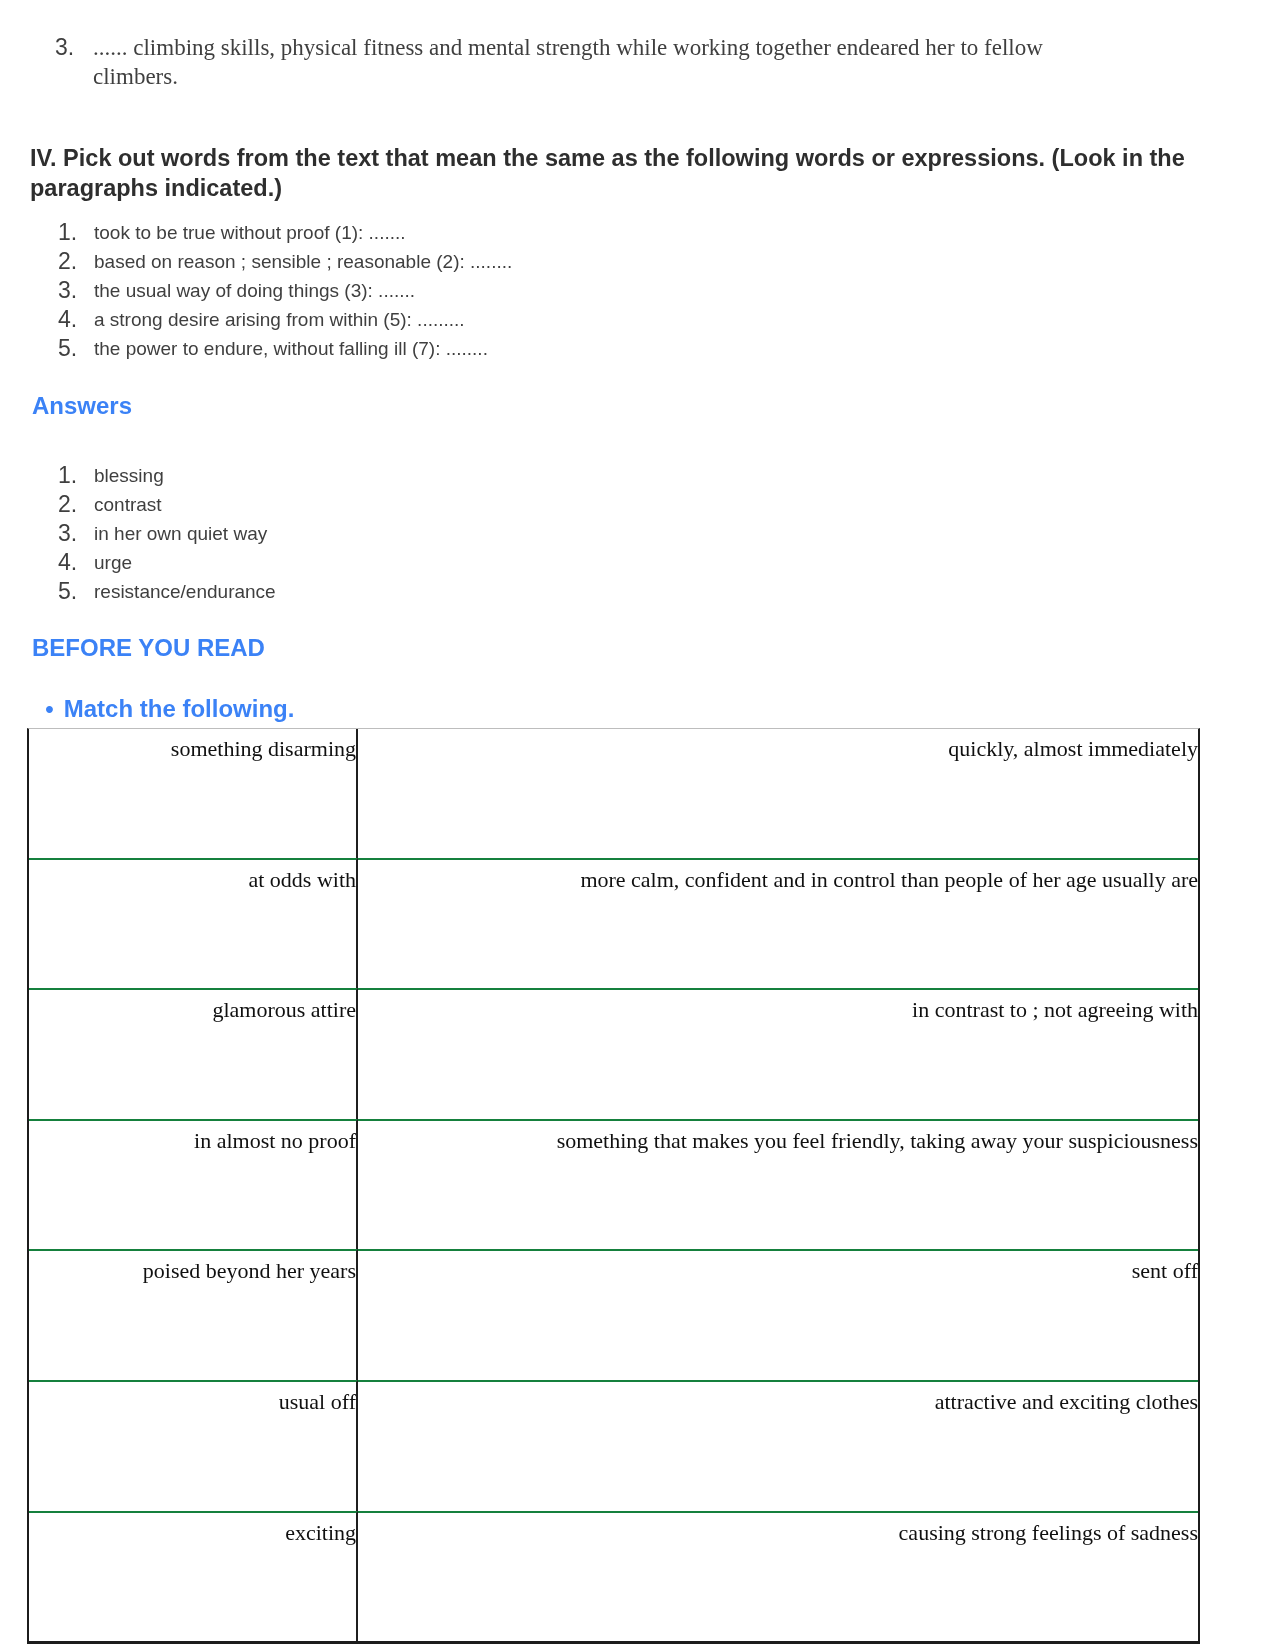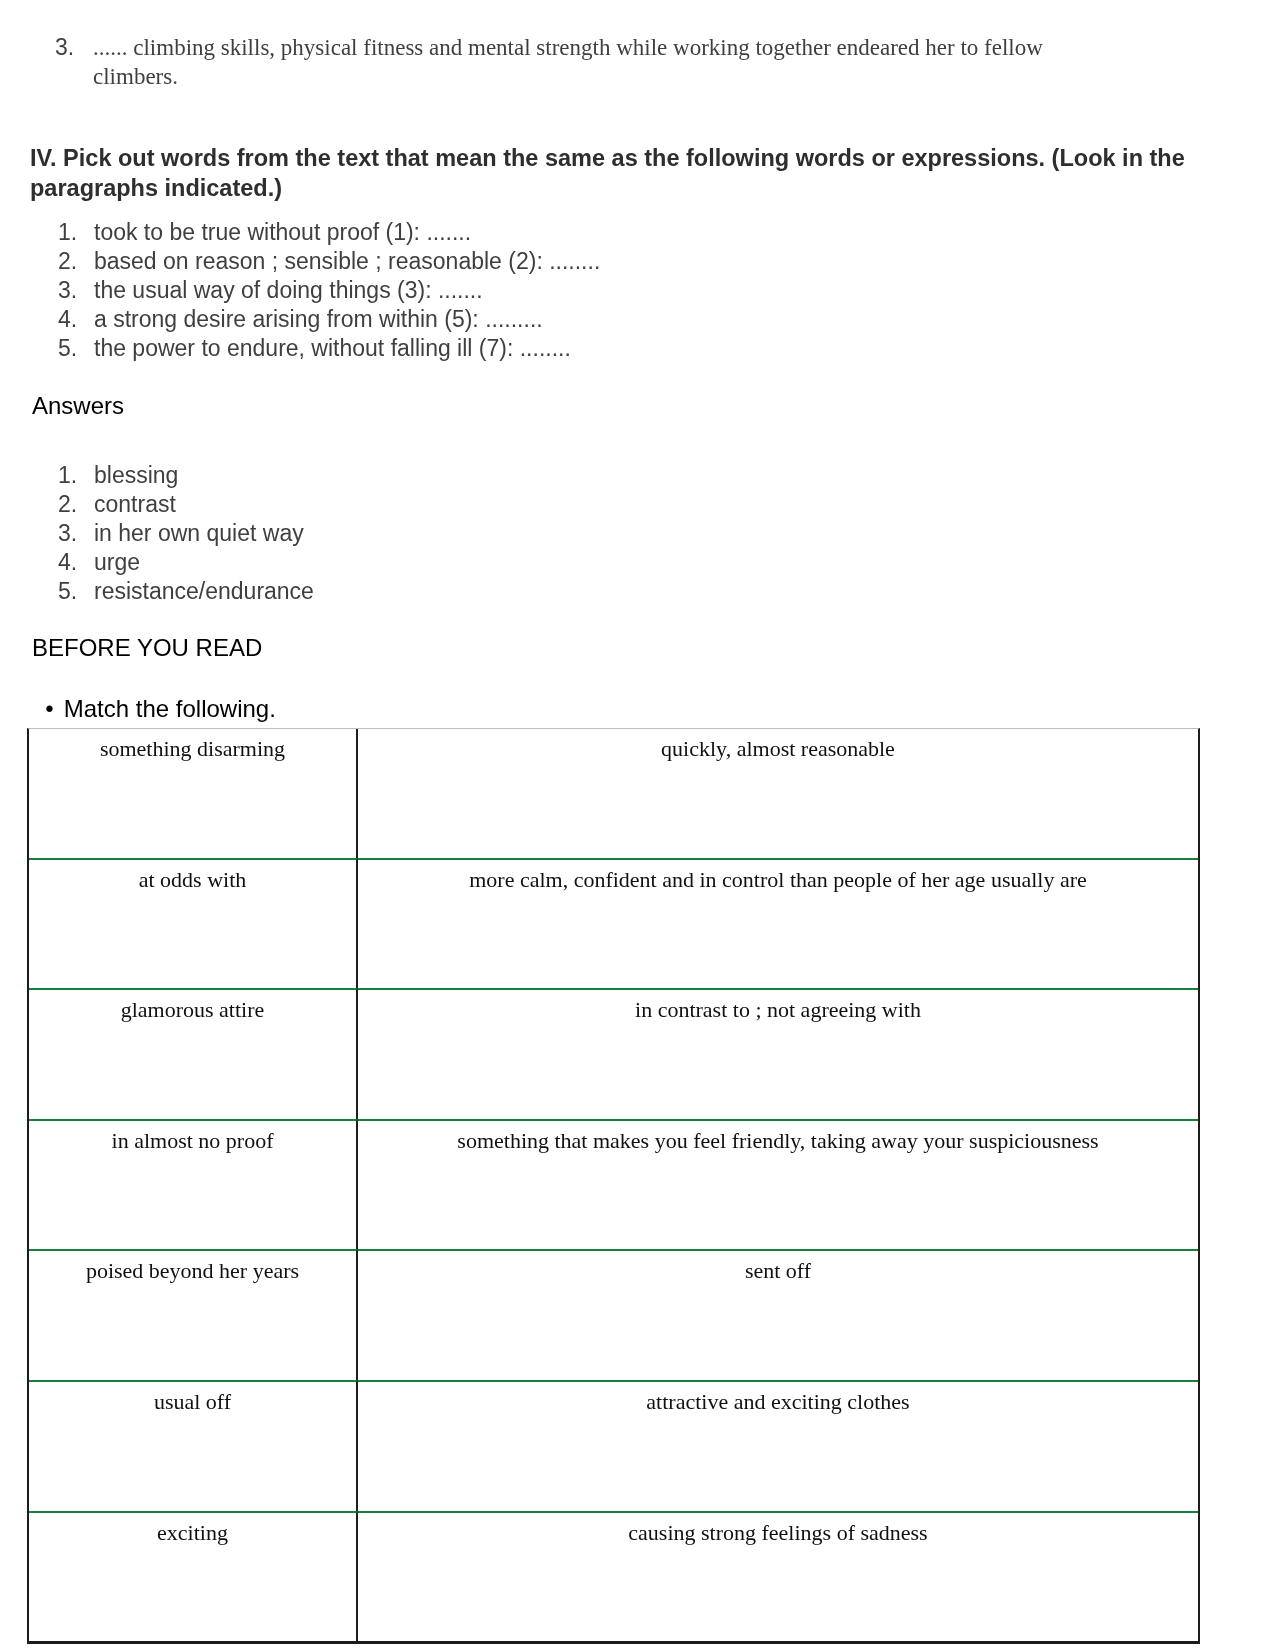--- a/index.html
+++ b/index.html
@@ -40,47 +40,47 @@
 
   
   .num-list { left: 0; width: 1240px; }
   .num-list .row { position: relative; height: 29px; }
   .num-list .num {
     position: absolute; left: 58px; top: 0;
     font-size: 23px; line-height: 29px;
   }
   .num-list .txt {
     position: absolute; left: 94px; top: 0; width: 1130px;
-    font-size: 23px; line-height: 29px;
+    font-size: 19px; line-height: 29px;
     white-space: pre;
   }
 
   .bold-heading {
     left: 32px;
     font-size: 24px; line-height: 30px;
-    font-weight: normal; color: #000000;
+    font-weight: bold; color: #3b82f6;
     white-space: pre;
   }
   .bullet-line .bullet { margin-right: 10px; }
 
   
   .match-table {
     left: 27px; top: 728px; width: 1169px;
     border-top: 1px solid #bdbdbd;
     border-left: 2px solid #1c1c1c;
     border-right: 2px solid #1c1c1c;
     border-bottom: 3px solid #1c1c1c;
     display: grid;
     grid-template-columns: 329px 1fr;
   }
   .match-table .cell {
     height: 122.6px;
     padding-top: 6px;
     box-sizing: content-box;
-    text-align: center;
+    text-align: right;
     font-family: "Liberation Serif", serif;
     font-size: 22px; line-height: 28px;
     color: #101010;
     overflow: hidden;
   }
   .match-table .cell.left { border-right: 2px solid #1f1f1f; }
   .match-table .rowline .cell { border-top: 2px solid #15803d; }
 </style>
 </head>
 <body>
@@ -144,21 +144,21 @@
 
 <div class="abs bold-heading" style="top:633px; left:32px;">BEFORE YOU READ</div>
 
 <div class="abs bold-heading bullet-line" style="top:664px; left:32px;text-align:center;">
   <span class="bullet">•</span><span>Match the following.</span>
 </div>
 
 <div class="abs match-table">
   <div class="trow" style="display:contents">
     <div class="cell left">something disarming</div>
-    <div class="cell right">quickly, almost reasonable</div>
+    <div class="cell right">quickly, almost immediately</div>
   </div>
   <div class="trow rowline" style="display:contents">
     <div class="cell left">at odds with</div>
     <div class="cell right">more calm, confident and in control than people of her age usually are</div>
   </div>
   <div class="trow rowline" style="display:contents">
     <div class="cell left">glamorous attire</div>
     <div class="cell right">in contrast to ; not agreeing with</div>
   </div>
   <div class="trow rowline" style="display:contents">

